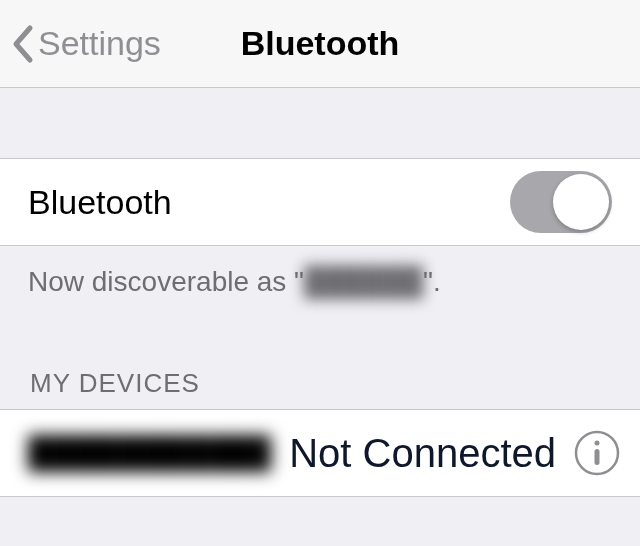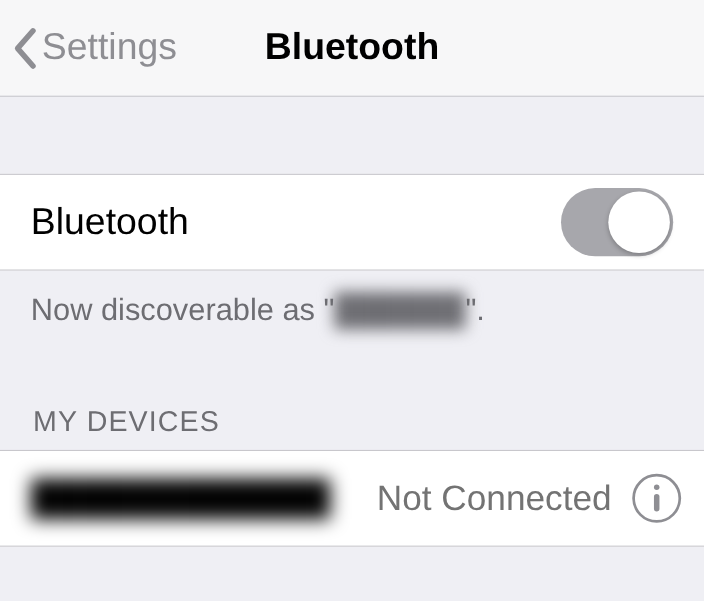--- a/index.html
+++ b/index.html
@@ -107,22 +107,22 @@
     .device-name {
       font-size: 32px;
       color: #000;
       flex: 1;
       filter: blur(8px);
       user-select: none;
       white-space: nowrap;
       overflow: hidden;
     }
     .device-status {
-      font-size: 32px;
-      color: #737373;
+      font-size: 40px;
+      color: #0f172a;
     }
     .info-icon {
       width: 46px;
       height: 46px;
       cursor: pointer;
       flex-shrink: 0;
     }
     .info-icon svg { display: block; }
   </style>
 </head>

